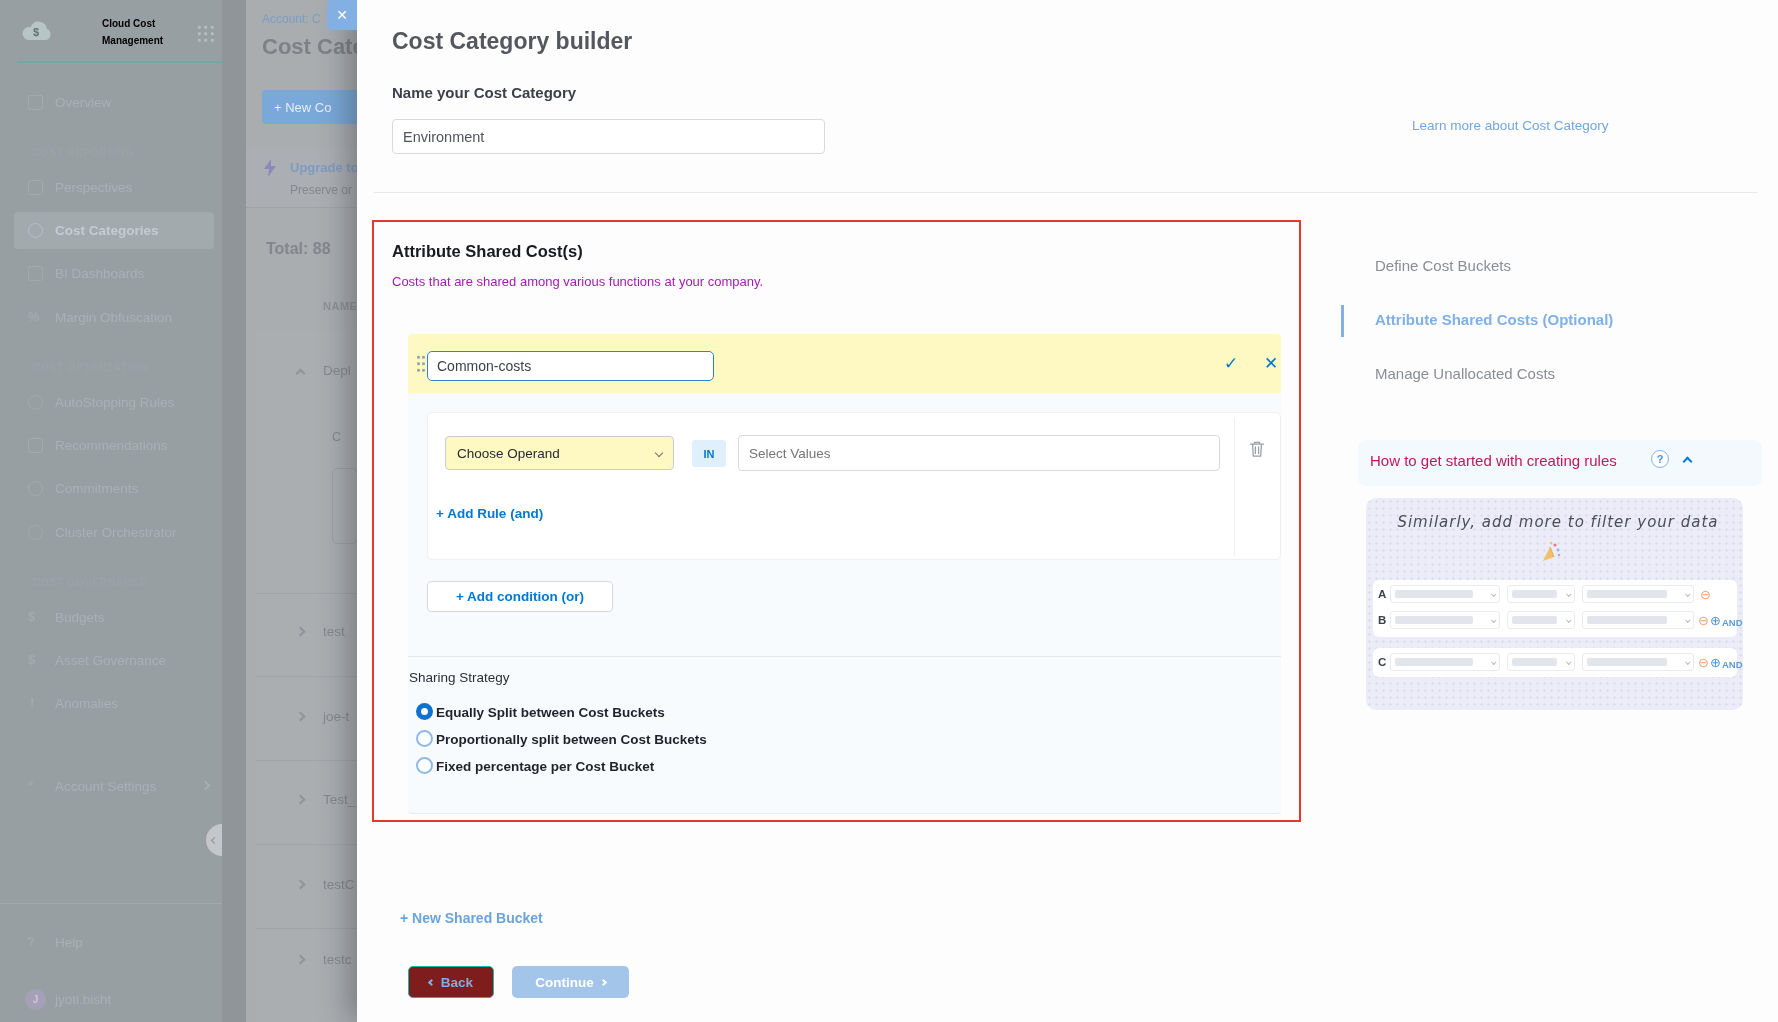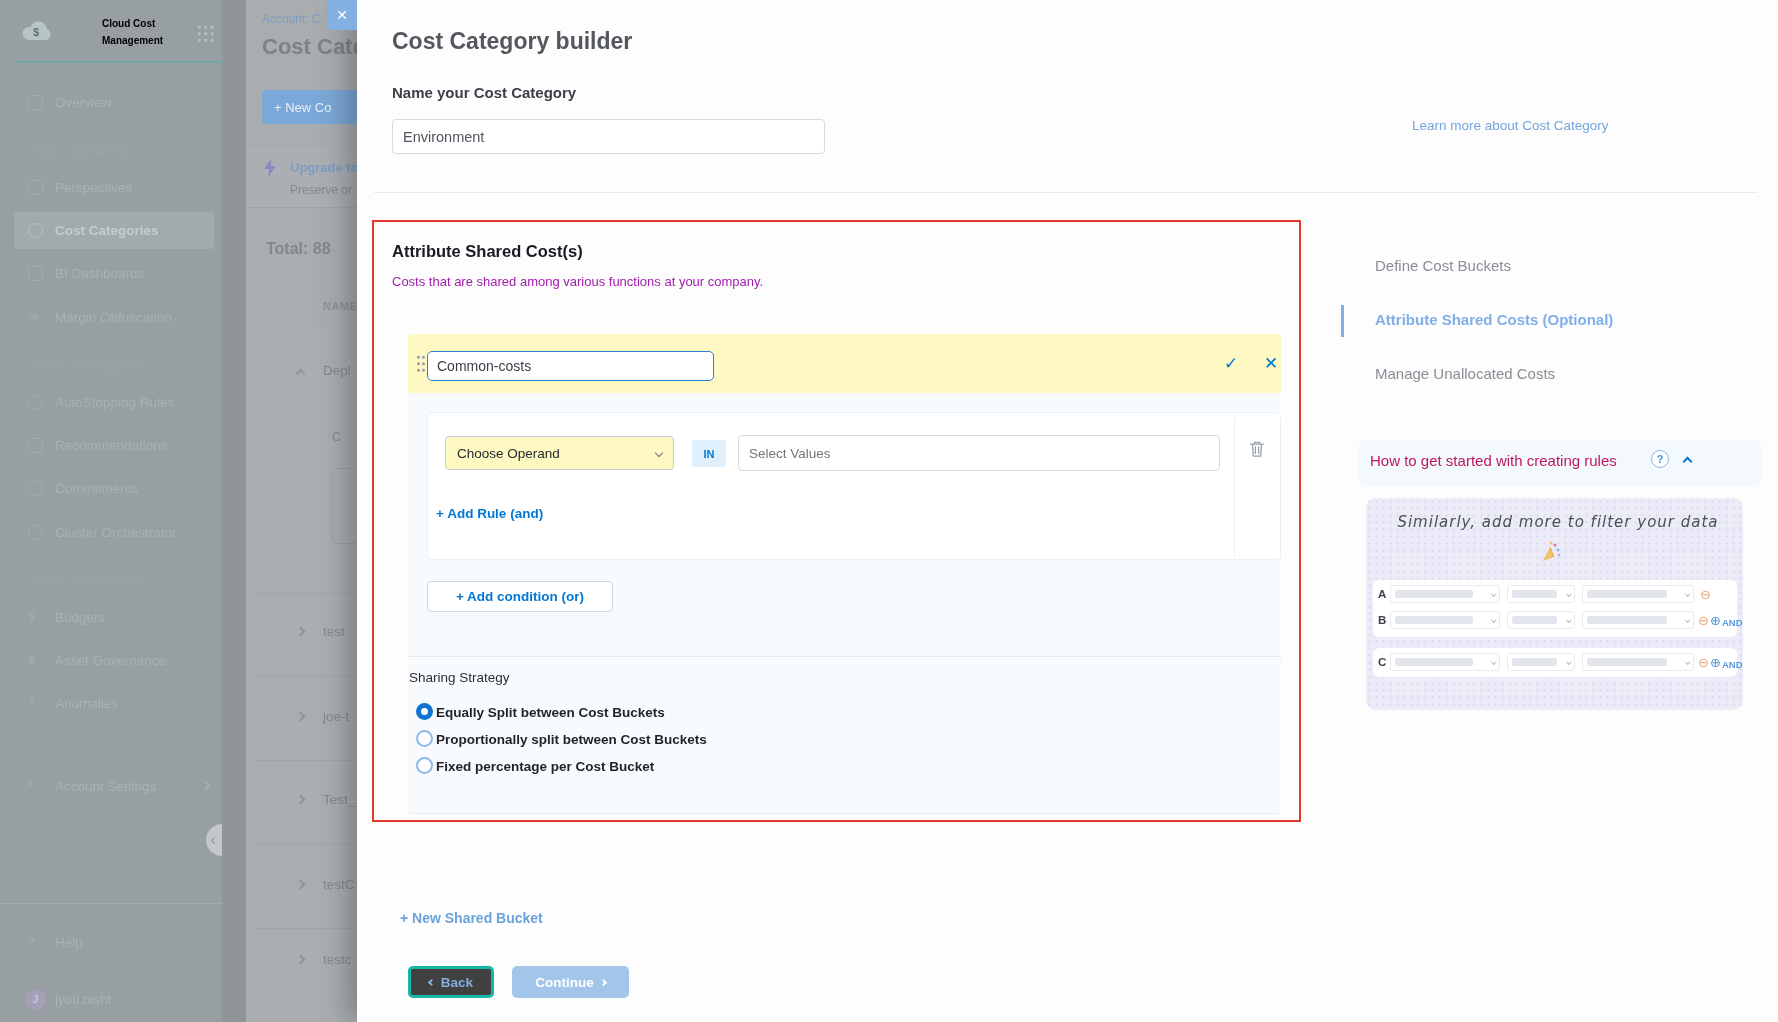--- a/index.html
+++ b/index.html
@@ -51,21 +51,21 @@
   .select-box span{font-size:13.5px;color:#262a32;}
   .in-badge{background:#dff0fc;border-radius:3px;color:#0278d5;font-size:11px;font-weight:bold;display:flex;align-items:center;justify-content:center;}
   .blue-link{color:#0278d5;font-weight:bold;font-size:13.5px;}
   .cond-btn{background:#fff;border:1px solid #d5d8df;border-radius:4px;color:#0278d5;font-weight:bold;font-size:13.5px;
             display:flex;align-items:center;justify-content:center;}
   .radio{width:17px;height:17px;border-radius:50%;background:#fff;}
   .radio.sel{border:5px solid #0f72cf;}
   .radio.unsel{border:2px solid #8fb9e6;}
   .radio-label{font-size:13.5px;color:#1f222a;font-weight:600;}
   .muted-link{color:#6ba3da;font-weight:bold;font-size:14px;}
-  .back-btn{border:3px solid #14b8a6;border-radius:5px;background:#404040;color:#82aede;font-weight:bold;font-size:13.5px;
+  .back-btn{border:1px solid #14b8a6;border-radius:5px;background:#7f1d1d;color:#82aede;font-weight:bold;font-size:13.5px;
             display:flex;align-items:center;justify-content:center;gap:7px;}
   .cont-btn{background:#a3c5ea;border-radius:5px;color:#fff;font-weight:bold;font-size:13.5px;
             display:flex;align-items:center;justify-content:center;gap:7px;}
 
   
   .step{font-size:15px;color:#898d94;}
   .step.active{color:#7fb0e8;font-weight:bold;}
   .step-bar{width:3px;background:#7fb0e8;}
   .howto-bg{background:#f4f9fe;border-radius:8px;}
   .howto-title{font-size:15px;color:#be185d;}

